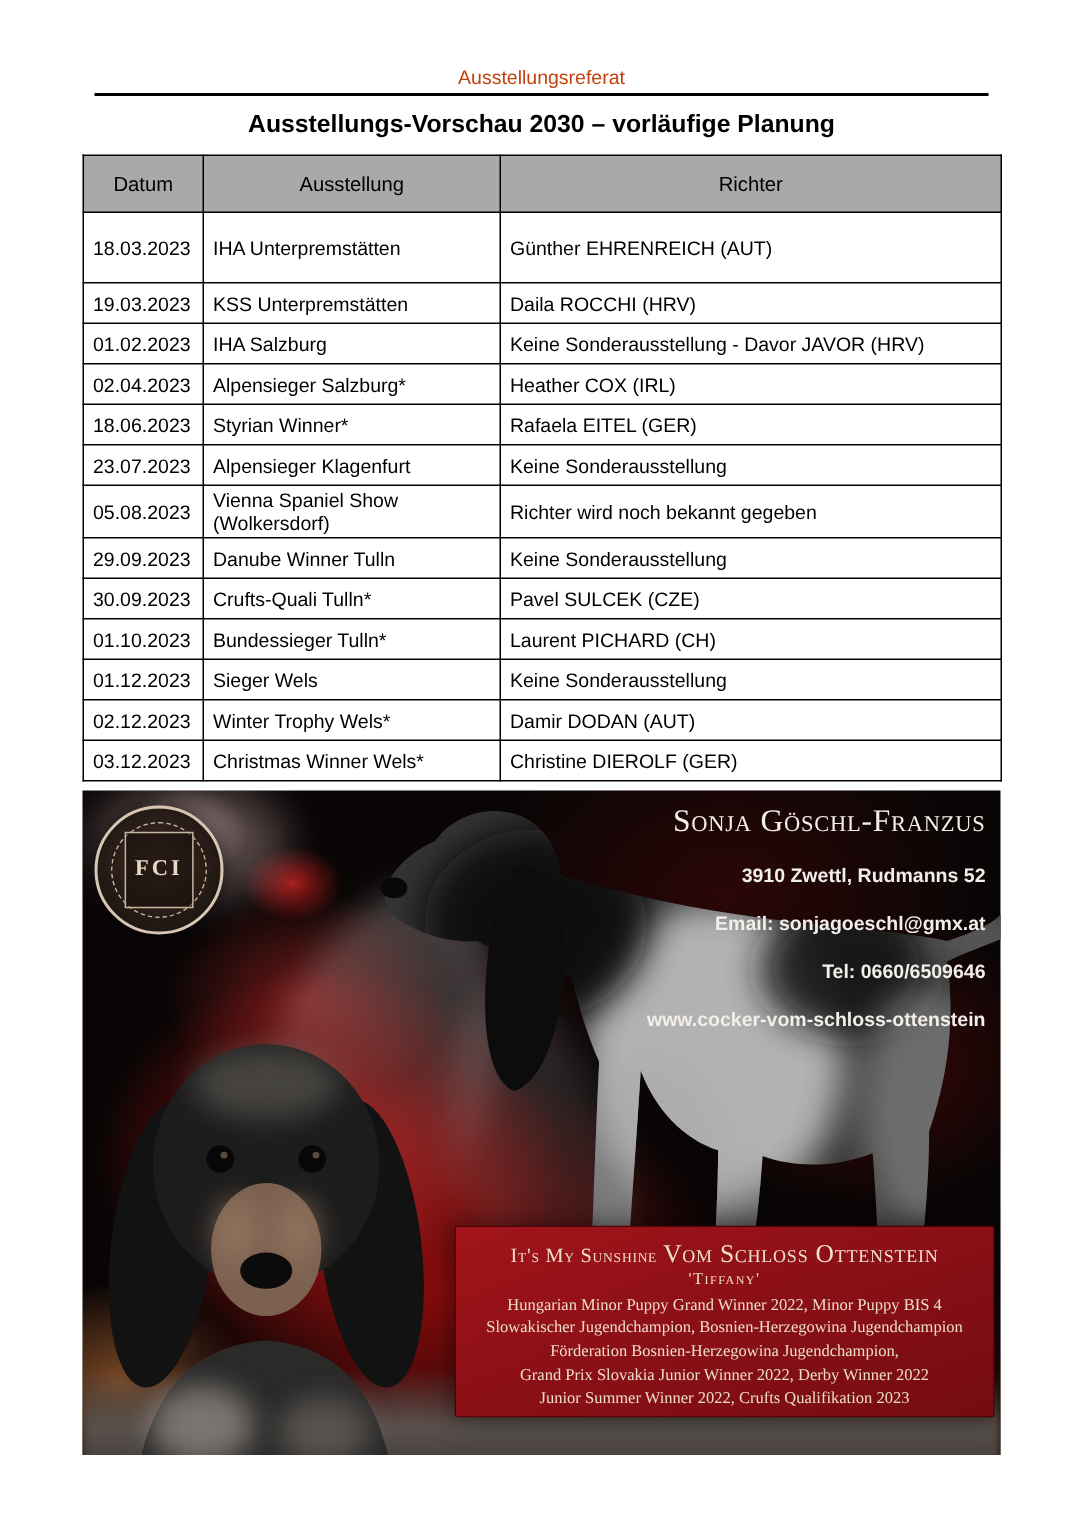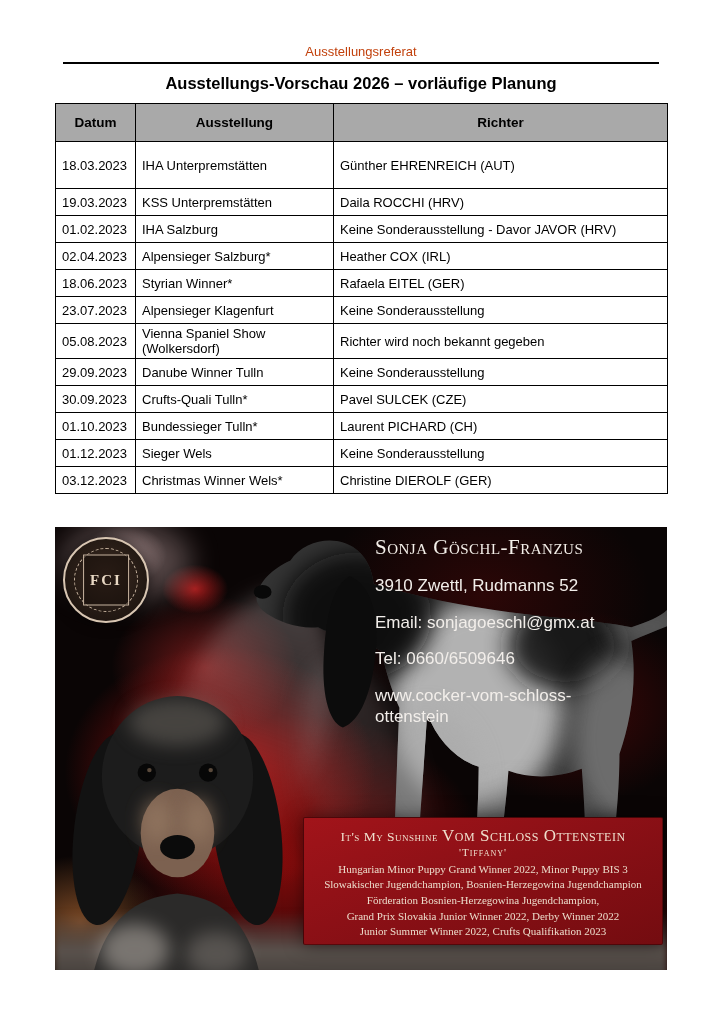--- a/index.html
+++ b/index.html
@@ -11,21 +11,21 @@
               font-size:13px;color:#c2410c;}
   .header-rule{position:absolute;left:63px;top:62px;width:596px;height:2px;background:#000;}
   .doc-title{position:absolute;left:0;top:74px;width:722px;text-align:center;
              font-size:16.5px;font-weight:bold;}
 
   
   table.show-table{position:absolute;left:55px;top:103px;width:612px;
                    border-collapse:collapse;table-layout:fixed;font-size:13px;}
   .show-table th,.show-table td{border:1px solid #000;padding:2px 6px;vertical-align:middle;
                                 overflow:hidden;}
-  .show-table th{background:#a9a9a9;font-weight:bold;text-align:center;height:33px;font-size:13.5px;}
+  .show-table th{background:#a9a9a9;font-weight:normal;text-align:center;height:33px;font-size:13.5px;}
   .show-table td{height:22px;}
   .show-table tr.tall td{height:42px;}
   .col-datum{width:80px;}
   .col-ausstellung{width:198px;}
   .col-richter{width:334px;}
 
   
   .ad{position:absolute;left:55px;top:527px;width:612px;height:443px;overflow:hidden;
       background:
         radial-gradient(ellipse 60px 42px at 70px 28px, rgba(232,196,196,0.5), rgba(232,196,196,0) 70%),
@@ -58,24 +58,24 @@
             border:2px solid #d8c6b2;box-sizing:border-box;
             background:radial-gradient(circle at 50% 45%, #3c2b22 0%, #241a14 62%, #170f0b 100%);
             box-shadow:0 0 14px rgba(0,0,0,0.65);}
   .fci-inner{position:absolute;left:9px;top:9px;right:9px;bottom:9px;border-radius:50%;
              border:1px dashed #c9b6a1;}
   .fci-label{position:absolute;left:50%;top:50%;transform:translate(-50%,-50%);
              font-family:"Liberation Serif",serif;font-weight:bold;font-size:15px;letter-spacing:2px;
              color:#e8d8c4;border:1px solid #c9b6a1;padding:16px 6px;background:rgba(20,12,8,0.5);}
 
   
-  .contact{position:absolute;right:24px;top:8px;width:268px;text-align:left;color:#ffffff;}
+  .contact{position:absolute;right:10px;top:8px;width:268px;text-align:right;color:#ffffff;}
   .contact .name{font-family:"Liberation Serif",serif;font-variant:small-caps;font-size:21px;
                  letter-spacing:0.5px;color:#f4efe9;margin-bottom:2px;}
-  .contact .line{font-size:17px;font-weight:normal;line-height:1.22;color:#f2eeea;margin-top:16px;}
+  .contact .line{font-size:13px;font-weight:bold;line-height:1.22;color:#f2eeea;margin-top:16px;}
 
   
   .title-box{position:absolute;left:248px;top:290px;width:360px;height:128px;box-sizing:border-box;
              background:linear-gradient(160deg,#a2141a 0%,#8c1016 45%,#740c10 100%);
              border:1px solid rgba(30,0,0,0.55);border-radius:2px;
              padding:9px 6px 0 6px;text-align:center;
              font-family:"Liberation Serif",serif;color:#efdfcd;
              box-shadow:0 0 18px rgba(0,0,0,0.5);}
   .title-box .dog-title{line-height:1.05;}
   .title-box .t-prefix{font-variant:small-caps;font-size:13.5px;letter-spacing:0.5px;}
@@ -85,21 +85,21 @@
 
   .page-number{position:absolute;left:57px;top:979px;font-size:13.5px;margin-top:48px;}
 </style>
 </head>
 <body>
 
 <div class="page">
 
   <div class="doc-header">Ausstellungsreferat</div>
   <div class="header-rule"></div>
-  <div class="doc-title">Ausstellungs-Vorschau 2026 – vorläufige Planung</div>
+  <div class="doc-title">Ausstellungs-Vorschau 2030 – vorläufige Planung</div>
 
   <table class="show-table">
     <colgroup>
       <col class="col-datum">
         <col class="col-ausstellung">
         <col class="col-richter">
     </colgroup>
     <thead>
       <tr>
         <th>Datum</th>
@@ -155,20 +155,25 @@
         </tr>
         <tr>
           <td>01.10.2023</td>
           <td>Bundessieger Tulln*</td>
           <td>Laurent PICHARD (CH)</td>
         </tr>
         <tr>
           <td>01.12.2023</td>
           <td>Sieger Wels</td>
           <td>Keine Sonderausstellung</td>
+        </tr>
+        <tr>
+          <td>02.12.2023</td>
+          <td>Winter Trophy Wels*</td>
+          <td>Damir DODAN (AUT)</td>
         </tr>
         <tr>
           <td>03.12.2023</td>
           <td>Christmas Winner Wels*</td>
           <td>Christine DIEROLF (GER)</td>
         </tr>
       </tbody>
   </table>
 
   <div class="ad">
@@ -246,21 +251,21 @@
       <div class="line">www.cocker-vom-schloss-ottenstein</div>
     </div>
 
     <div class="title-box">
       <div class="dog-title">
         <span class="t-prefix">It's My Sunshine</span>
         <span class="t-main">Vom Schloss Ottenstein</span>
       </div>
       <div class="call-name">'Tiffany'</div>
       <div class="achievements">
-          <div>Hungarian Minor Puppy Grand Winner 2022, Minor Puppy BIS 3</div>
+          <div>Hungarian Minor Puppy Grand Winner 2022, Minor Puppy BIS 4</div>
           <div>Slowakischer Jugendchampion, Bosnien-Herzegowina Jugendchampion</div>
           <div>Förderation Bosnien-Herzegowina Jugendchampion,</div>
           <div>Grand Prix Slovakia Junior Winner 2022, Derby Winner 2022</div>
           <div>Junior Summer Winner 2022, Crufts Qualifikation 2023</div>
         </div>
     </div>
   </div>
 
   <div class="page-number">30</div>
 </div>

